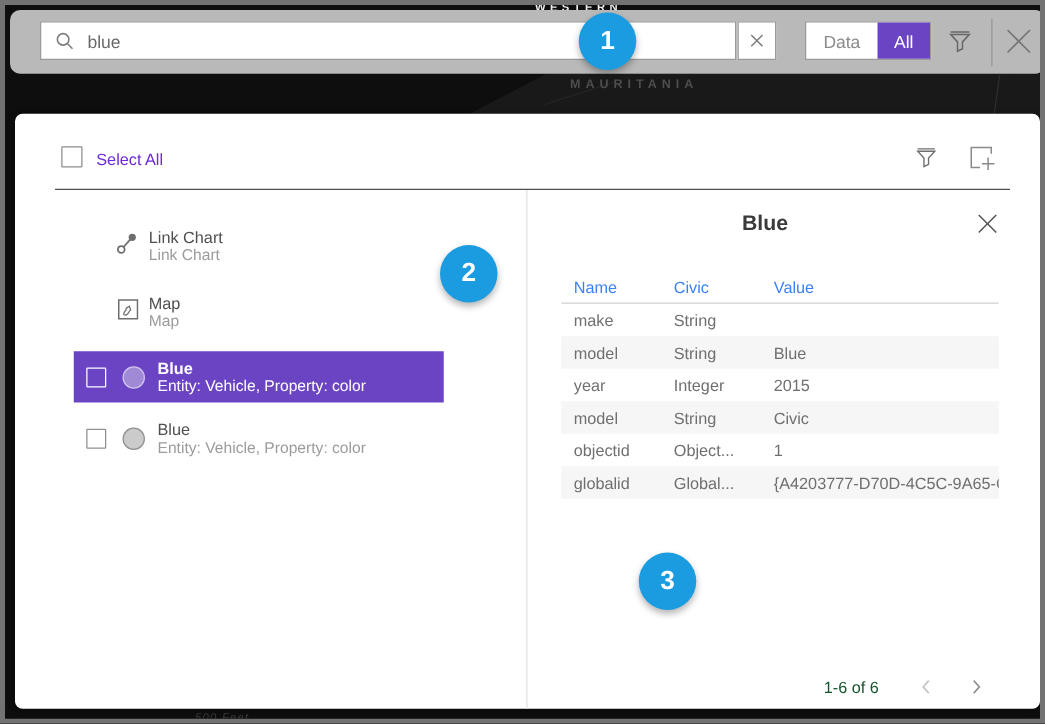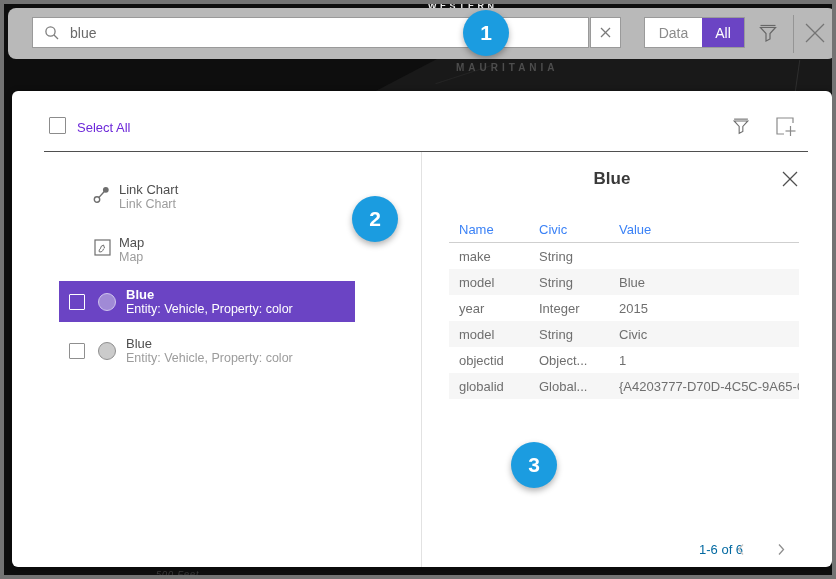--- a/index.html
+++ b/index.html
@@ -112,21 +112,21 @@
     position:absolute; left:420px; top:78px; width:360px; text-align:center;
     font-size:17px; font-weight:bold; color:#3a3a3a;
   }
   .detail-close-btn { position:absolute; left:769px; top:79px; width:18px; height:18px; cursor:pointer; }
   .prop-table { position:absolute; left:437px; top:126px; width:350px; }
   .trow { display:grid; grid-template-columns:80px 80px 190px; height:26px; align-items:center; }
   .trow.head { color:#3b82f6; font-size:13px; border-bottom:1px solid #cfcfcf; }
   .trow.body { color:#6f6f6f; font-size:13px; }
   .trow.alt { background:#f6f6f6; }
   .trow > div { padding-left:10px; white-space:nowrap; overflow:hidden; }
-  .pagination-range { position:absolute; left:647px; top:451px; font-size:13px; color:#0369a1;margin-left:40px; }
+  .pagination-range { position:absolute; left:647px; top:451px; font-size:13px; color:#14532d; }
   .page-prev { position:absolute; left:722px; top:451px; width:14px; height:15px; cursor:pointer; }
   .page-next { position:absolute; left:762px; top:451px; width:14px; height:15px; cursor:pointer; }
   
   .callout {
     position:absolute; width:46px; height:46px; border-radius:50%;
     background:#1b9ce0; color:#fff; font-size:21px; font-weight:bold;
     display:flex; align-items:center; justify-content:center; z-index:10;
     box-shadow:0 3px 6px rgba(0,0,0,0.3);
   }
   .callout-1 { left:459px; top:6px; }

